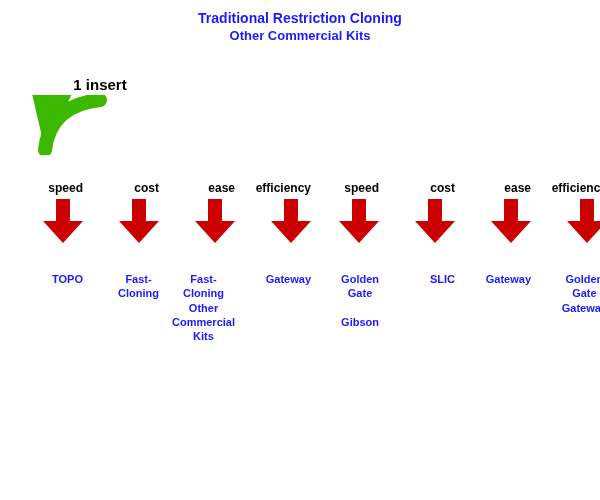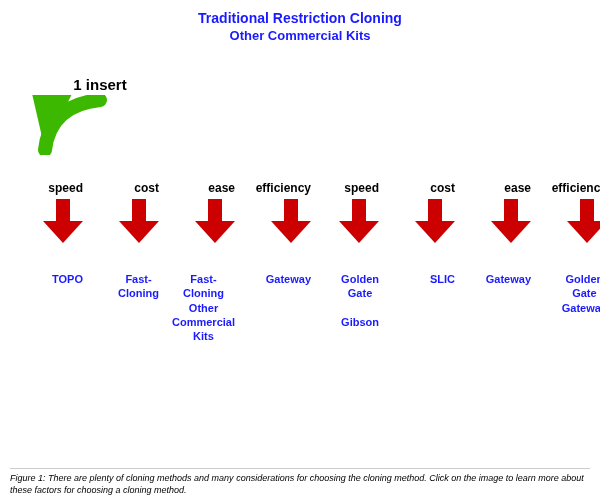--- a/index.html
+++ b/index.html
@@ -208,17 +208,14 @@
         <svg class="red-arrow" viewBox="0 0 40 44" xmlns="http://www.w3.org/2000/svg">
           <rect x="13" y="0" width="14" height="26" fill="#cc0000"></rect>
           <polygon points="0,22 40,22 20,44" fill="#cc0000"></polygon>
         </svg>
         <div class="col-label">Golden<br>Gate<br>Gateway</div>
       </div>
 
     </div>
   </div>
 
-  <div class="caption">
-    <span>Figure 1: There are plenty of cloning methods and many considerations for choosing the cloning method. Click on the image to learn more about these factors for choosing a cloning method.</span>
-  </div>
 
 </div>
 
 </body></html>

